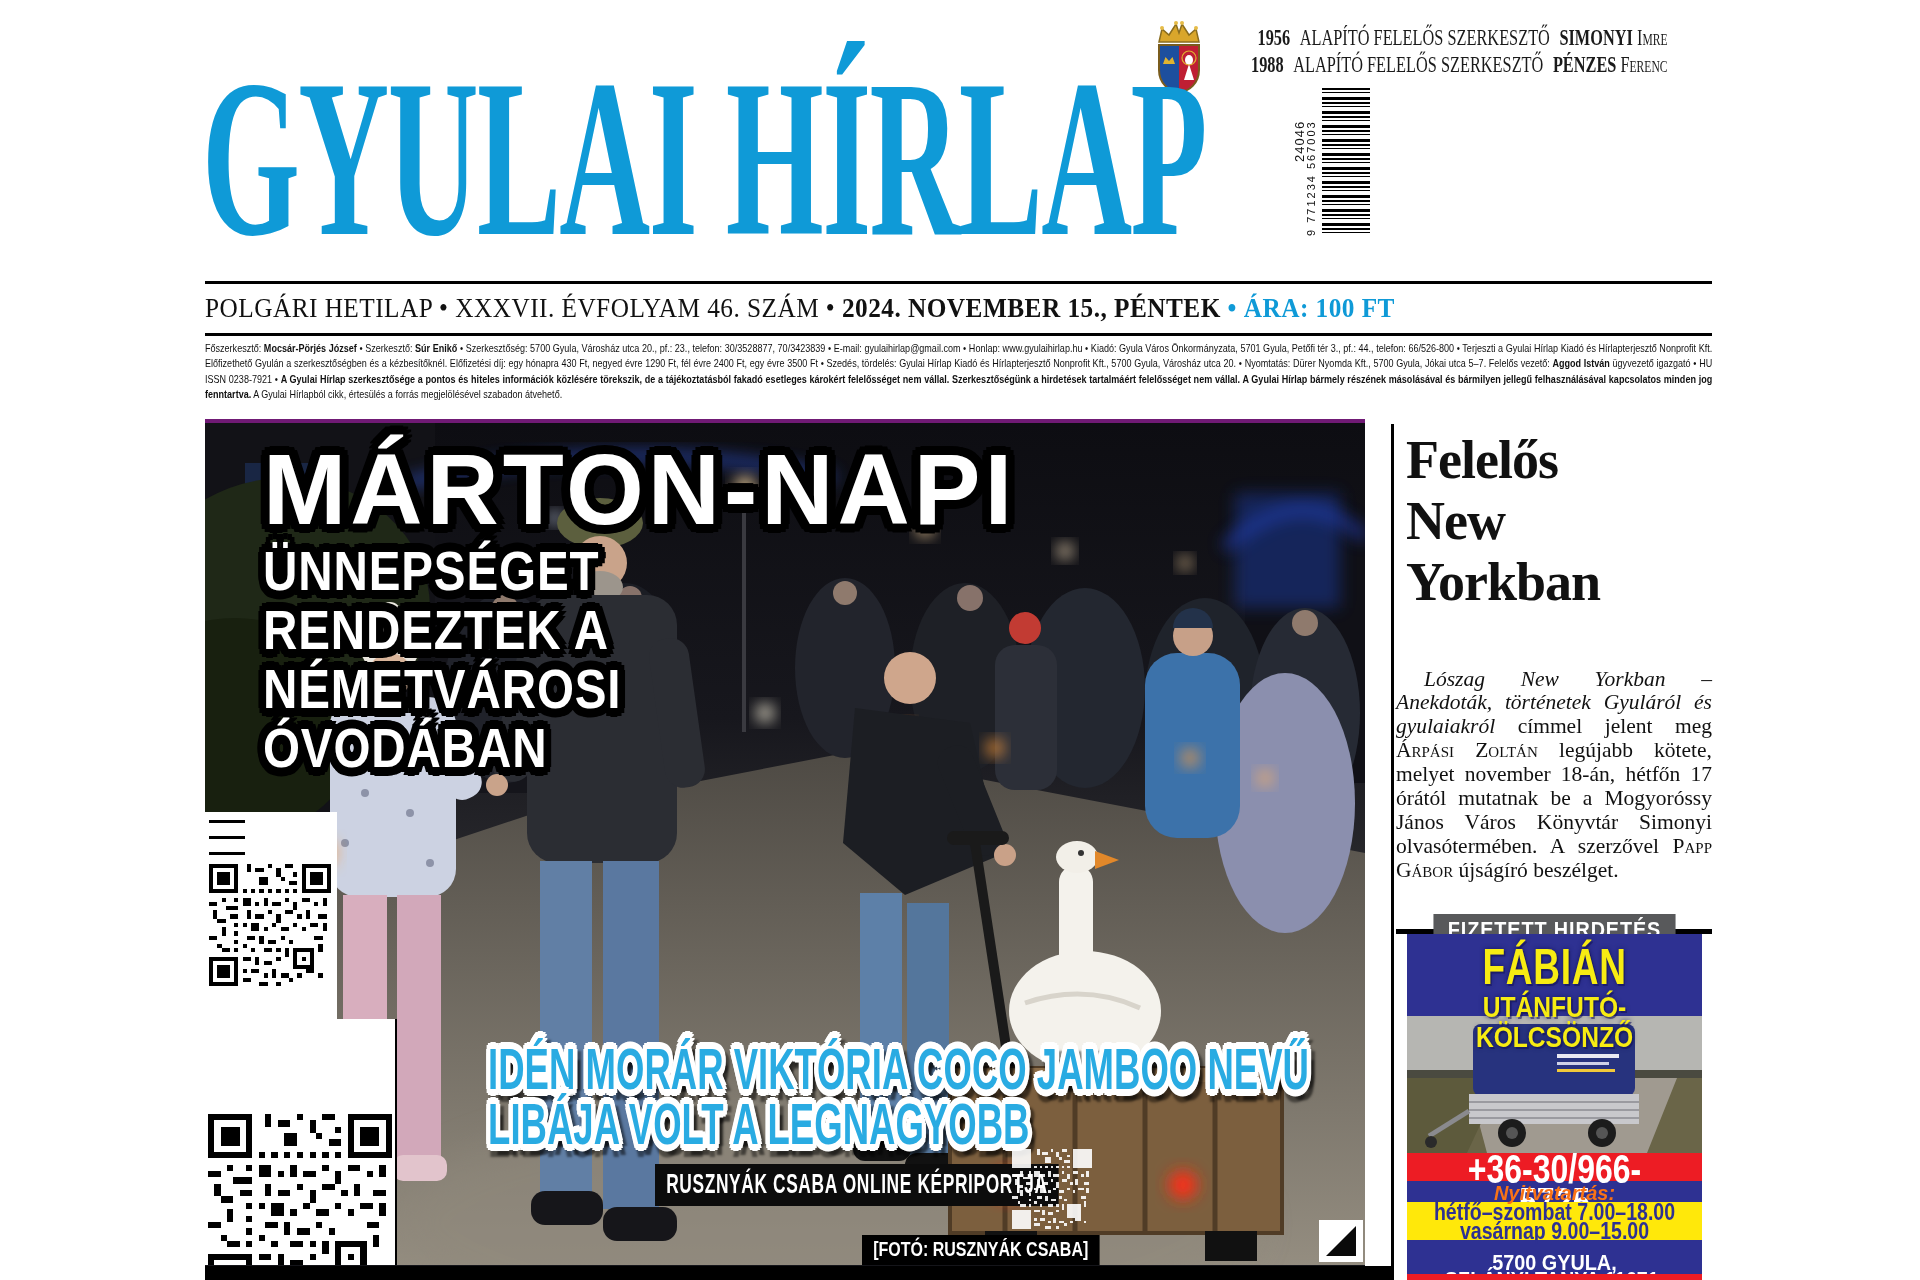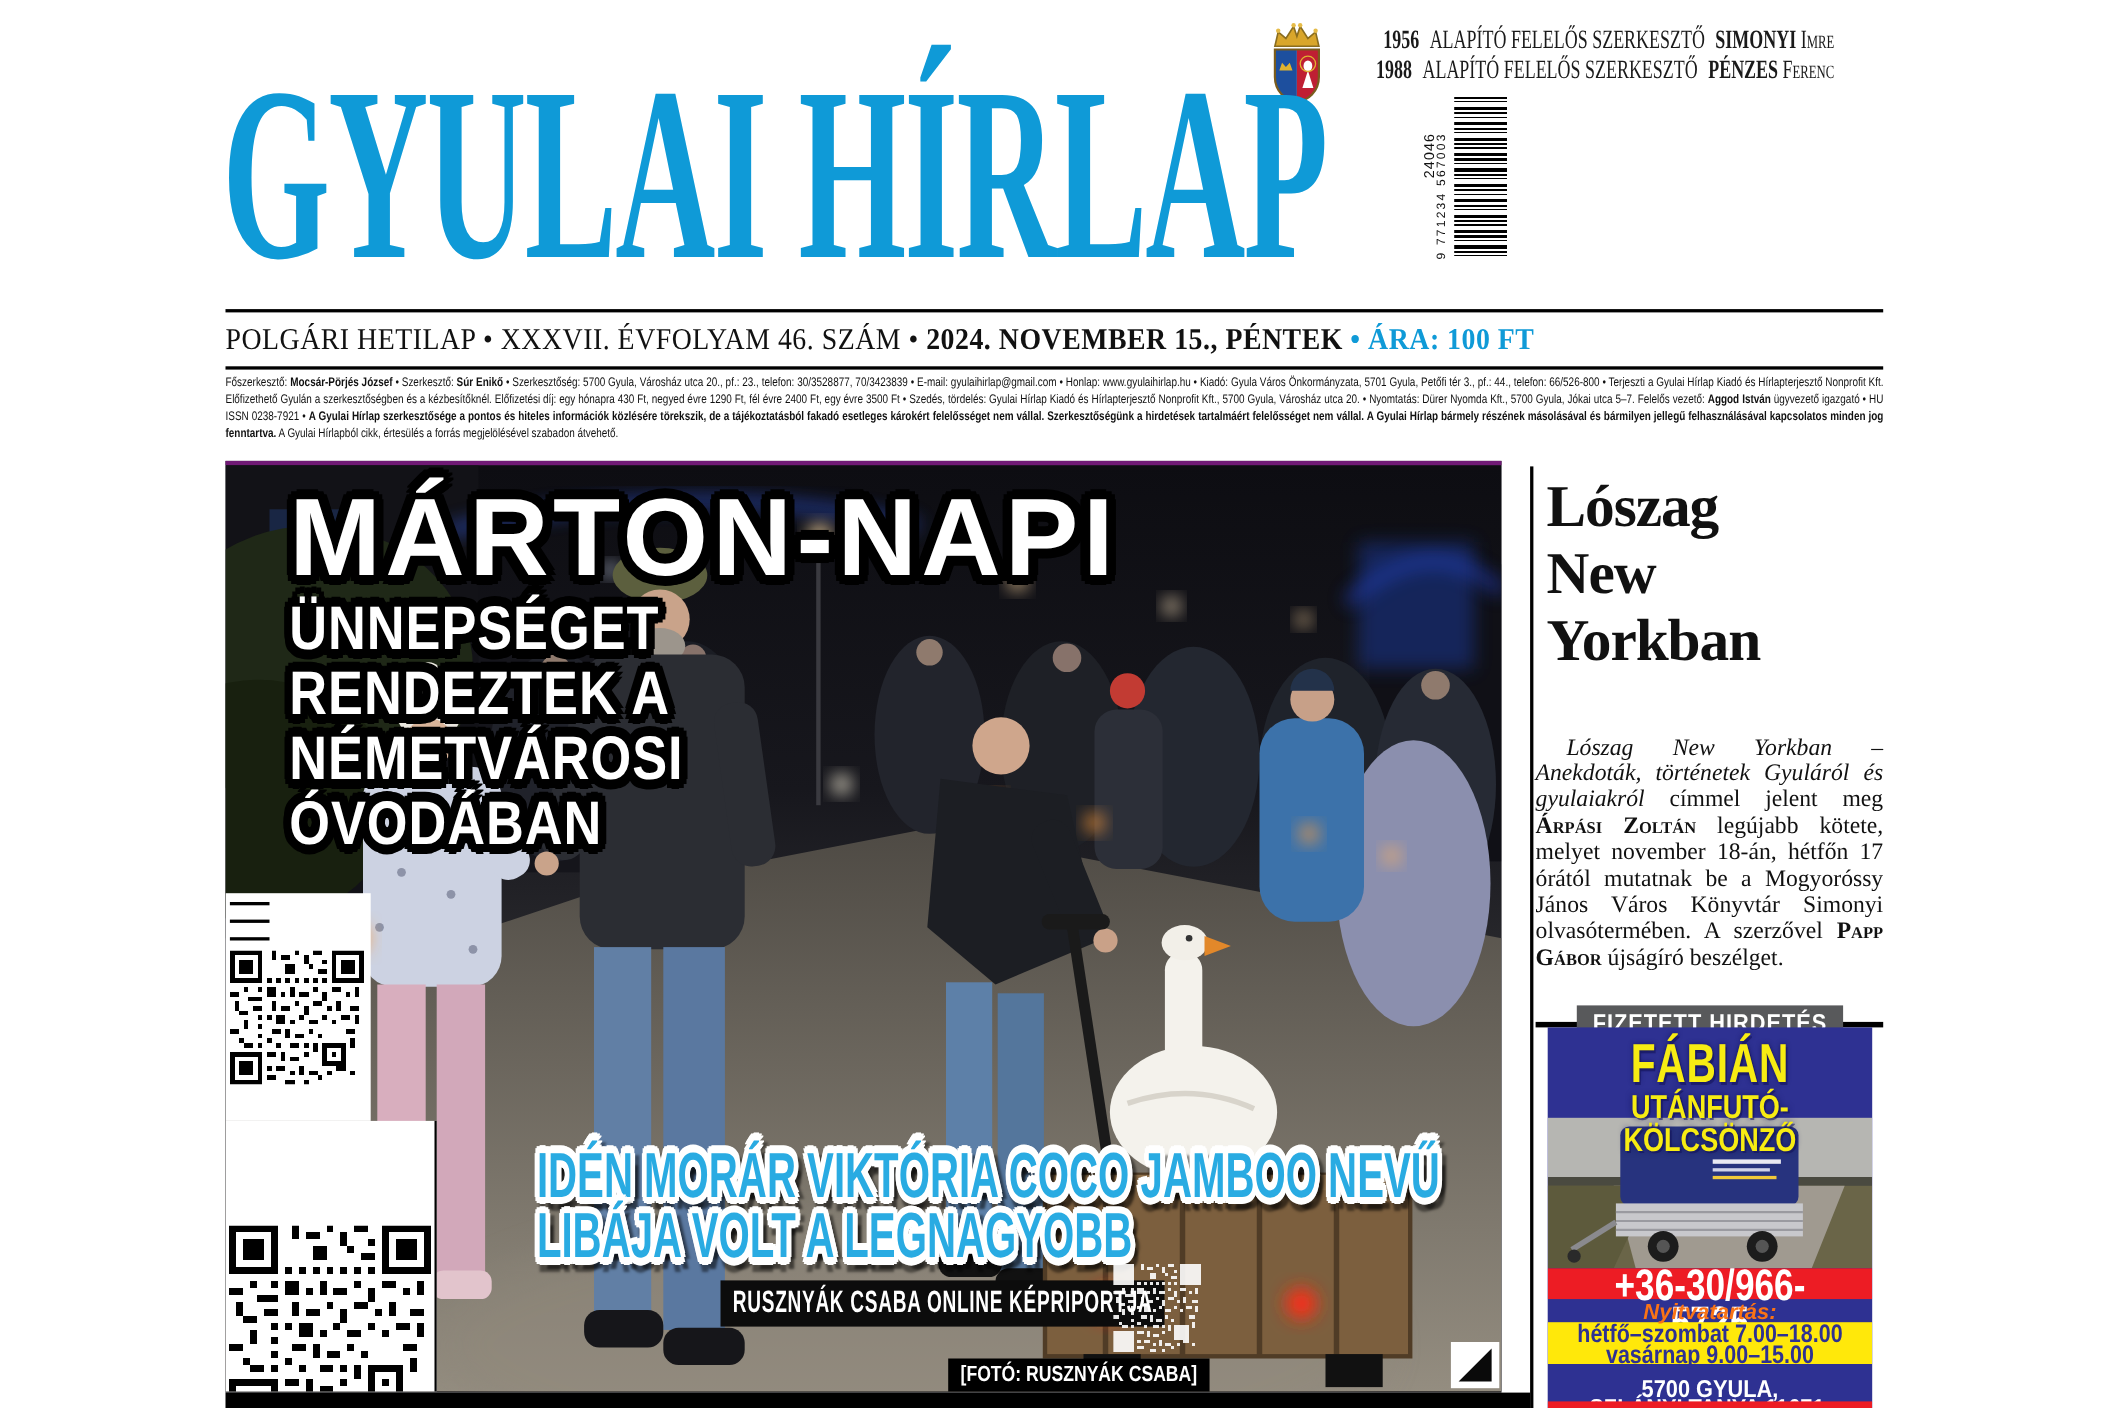--- a/index.html
+++ b/index.html
@@ -62,21 +62,21 @@
   .qr-panel-b{position:absolute;left:0;top:596px;width:192px;height:246px;background:#fff;
               border-right:2px solid #000;overflow:hidden;box-sizing:border-box;}
   .qr2{position:absolute;left:3px;top:95px;width:184px;height:184px;color:#000;}
   .qr-photo{position:absolute;left:807px;top:726px;width:80px;height:80px;color:#fff;opacity:.9;--qrbg:rgba(255,255,255,0);}
   
   .divider{position:absolute;left:1391px;top:424px;width:3px;height:856px;background:#000;}
   .side-title{position:absolute;left:1406px;top:430px;margin:0;font-weight:bold;font-size:54px;line-height:61px;letter-spacing:-1px;}
   .side-body{position:absolute;left:1396px;top:646px;width:316px;font-size:21.5px;line-height:23.9px;
              text-align:justify;text-indent:28px;}
   .side-body .it{font-style:italic;}
-  .side-body .sc{font-weight:bold;font-variant:small-caps;}
+  .side-body .sc{font-weight:normal;font-variant:small-caps;}
   .ad-label-row{position:absolute;left:1396px;top:914px;width:316px;height:36px;}
   .ad-label-row .bar{position:absolute;left:0;right:0;top:15px;height:5px;background:#000;}
   .ad-label{position:relative;margin:0 auto;width:max-content;background:#58595b;color:#fff;
             font-family:"Liberation Sans",sans-serif;font-weight:700;font-size:22px;line-height:22px;
             padding:5px 16px 7px;transform:scaleX(.9);transform-origin:center top;letter-spacing:1px;}
   
   .ad{position:absolute;left:1407px;top:934px;width:295px;height:346px;background:#2e3192;overflow:hidden;
       font-family:"Liberation Sans",sans-serif;text-align:center;}
   .ad .trailer{position:absolute;left:0;top:82px;width:295px;height:137px;}
   .ad-t{position:absolute;left:0;width:100%;color:#f7ec13;font-weight:800;
@@ -441,21 +441,21 @@
     <div class="cornerflag">
       <svg viewBox="0 0 44 42" width="44" height="42">
           <polygon points="7,36 37,6 37,36" fill="#0a0a0a"></polygon>
         </svg>
     </div>
   </div>
 
   <div class="divider"></div>
 
   <h2 class="side-title">
-    <span>Lószag</span><br>
+    <span>Felelős</span><br>
     <span>New</span><br>
     <span>Yorkban</span>
   </h2>
 
   <p class="side-body">
     <span class="it">Lószag New Yorkban – Anekdoták, történetek Gyuláról és gyulaiakról</span><span> címmel jelent meg </span><span class="sc">Árpási Zoltán</span><span> legújabb kötete, melyet november 18-án, hétfőn 17 órától mutatnak be a Mogyoróssy János Város Könyvtár Simonyi olvasótermében. A szerzővel </span><span class="sc">Papp Gábor</span><span> újságíró beszélget.</span>
   </p>
 
   <div class="ad-label-row">
     <div class="bar"></div>

